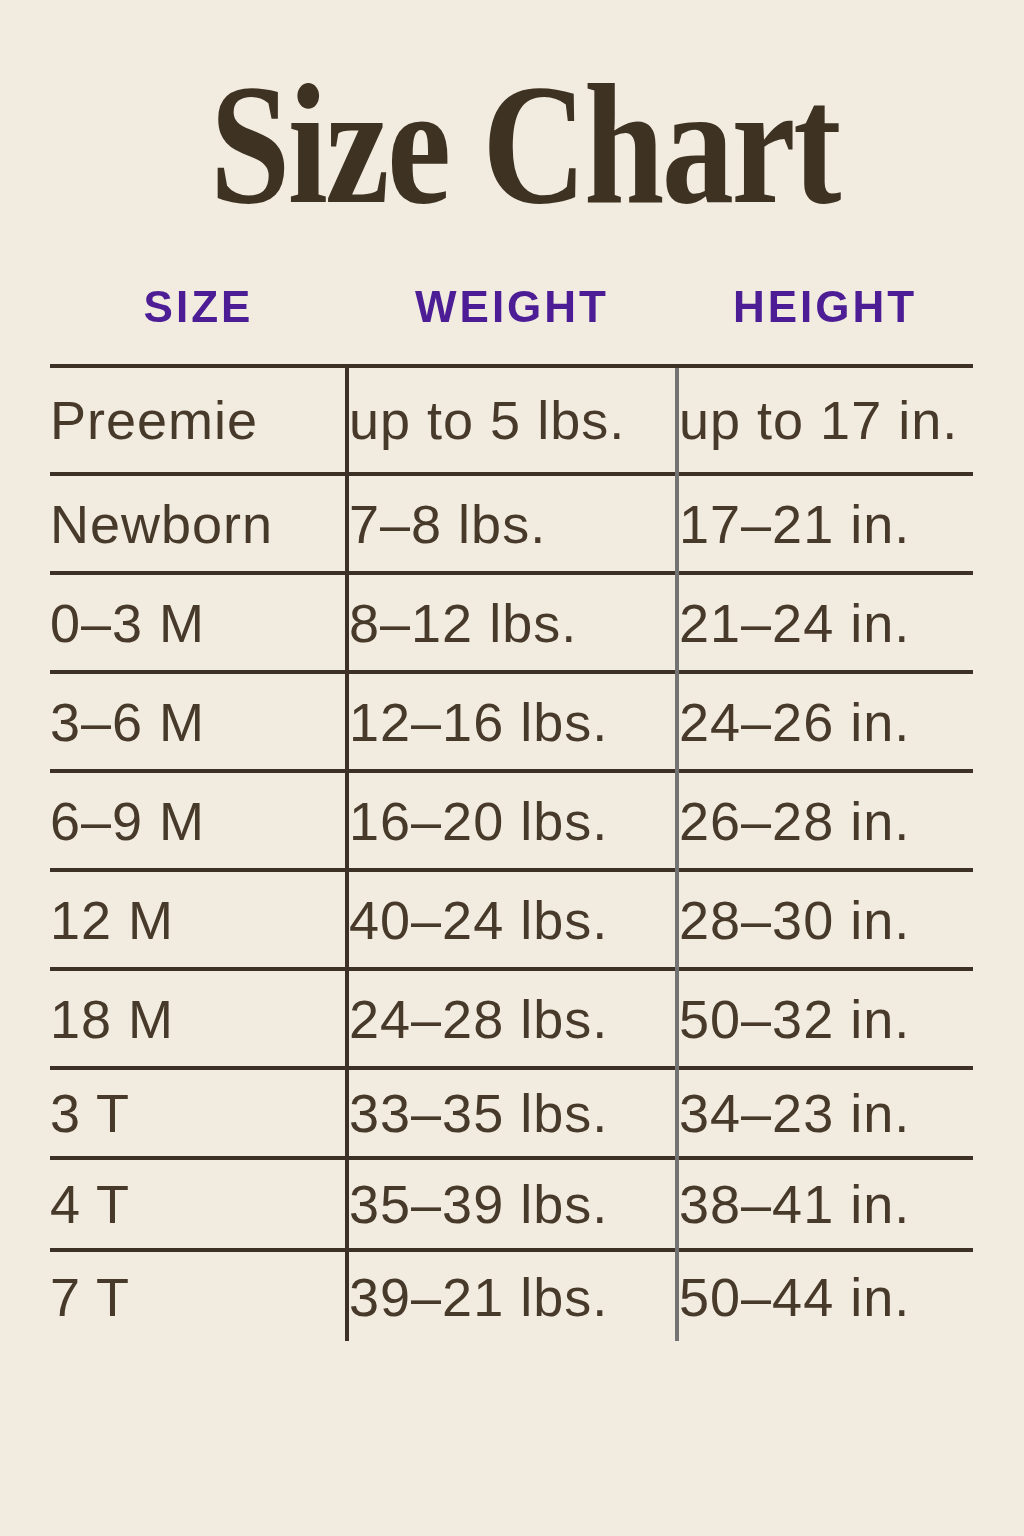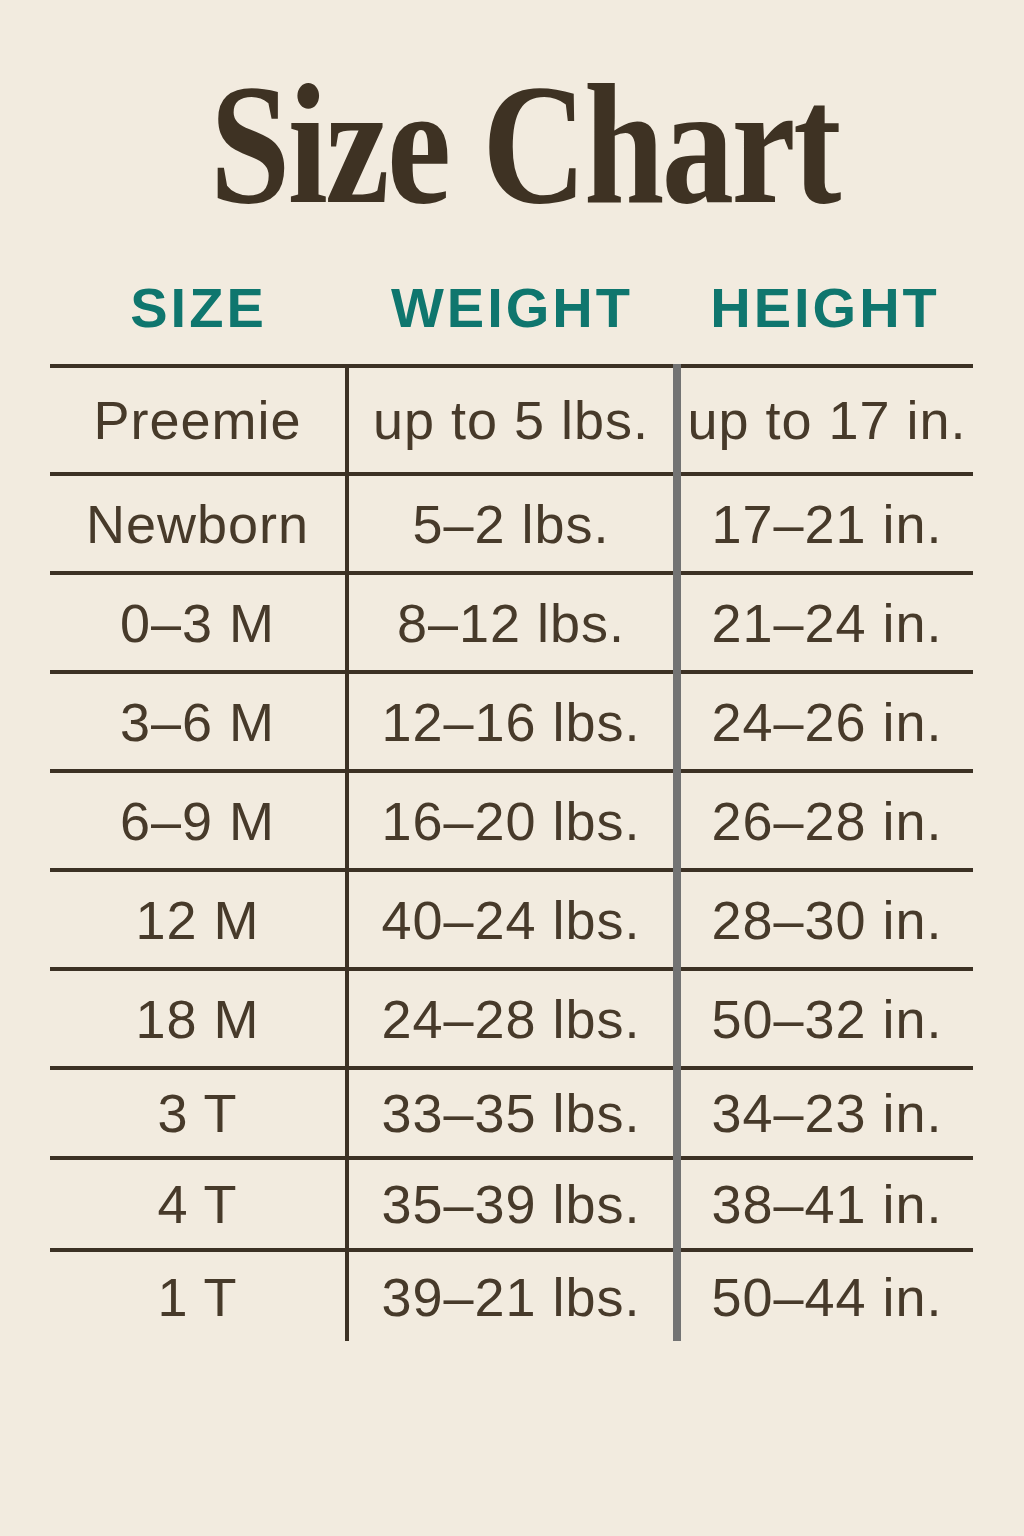--- a/index.html
+++ b/index.html
@@ -41,40 +41,40 @@
     width: 923px;
     border-collapse: collapse;
     table-layout: fixed;
   }
   col.c1 { width: 297px; }
   col.c2 { width: 330px; }
   col.c3 { width: 296px; }
   th {
     height: 114px;
     padding: 0;
-    font-size: 56px;
+    font-size: 44px;
     font-weight: 700;
     letter-spacing: 3px;
     text-align: center;
     vertical-align: middle;
-    color: #0f766e;
+    color: #4c1d95;
     border-bottom: 4px solid #3c3124;
   }
   td {
     padding: 0;
     font-size: 54px;
     letter-spacing: 1px;
-    text-align: center;
+    text-align: left;
     vertical-align: middle;
     color: #473a2a;
   }
   tbody td { border-top: 4px solid #3c3124; }
   tbody td:nth-child(2) {
     border-left: 4px solid #3c3124;
-    border-right: 8px solid #737373;
+    border-right: 4px solid #737373;
   }
   tbody tr { height: 99px; }
   tbody tr:nth-child(1)  { height: 108px; }
   tbody tr:nth-child(8)  { height: 90px; }
   tbody tr:nth-child(9)  { height: 92px; }
   tbody tr:nth-child(10) { height: 91px; }
   tbody tr:nth-child(11) { height: 82px; }
 </style>
 </head>
 <body>
@@ -97,21 +97,21 @@
       </tr>
     </thead>
     <tbody>
         <tr>
           <td>Preemie</td>
           <td>up to 5 lbs.</td>
           <td>up to 17 in.</td>
         </tr>
         <tr>
           <td>Newborn</td>
-          <td>5–2 lbs.</td>
+          <td>7–8 lbs.</td>
           <td>17–21 in.</td>
         </tr>
         <tr>
           <td>0–3 M</td>
           <td>8–12 lbs.</td>
           <td>21–24 in.</td>
         </tr>
         <tr>
           <td>3–6 M</td>
           <td>12–16 lbs.</td>
@@ -136,20 +136,20 @@
           <td>3 T</td>
           <td>33–35 lbs.</td>
           <td>34–23 in.</td>
         </tr>
         <tr>
           <td>4 T</td>
           <td>35–39 lbs.</td>
           <td>38–41 in.</td>
         </tr>
         <tr>
-          <td>1 T</td>
+          <td>7 T</td>
           <td>39–21 lbs.</td>
           <td>50–44 in.</td>
         </tr>
       </tbody>
   </table>
 
 </div>
 
 </body></html>

